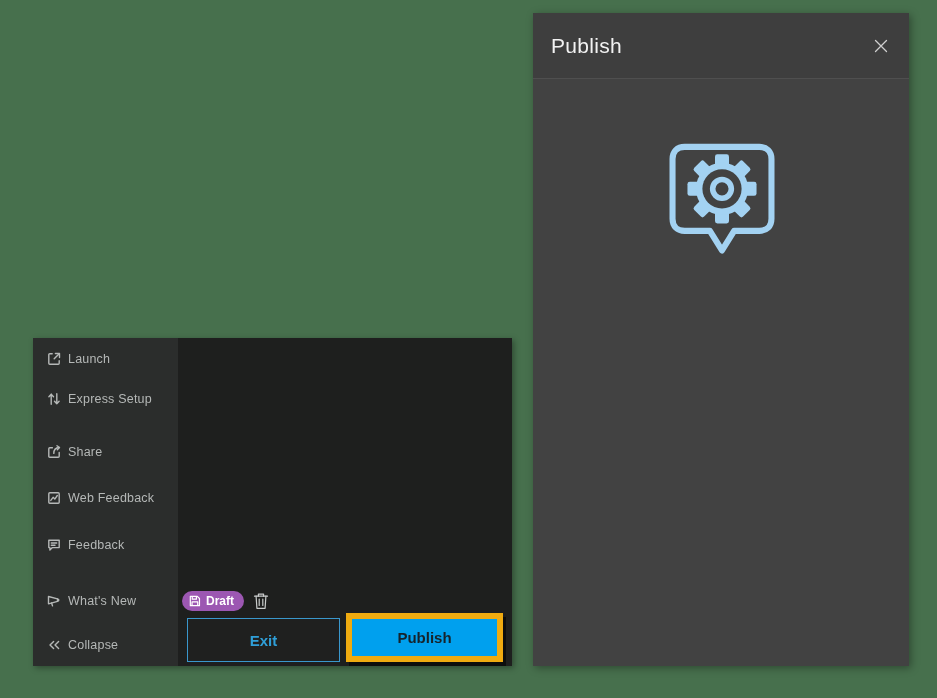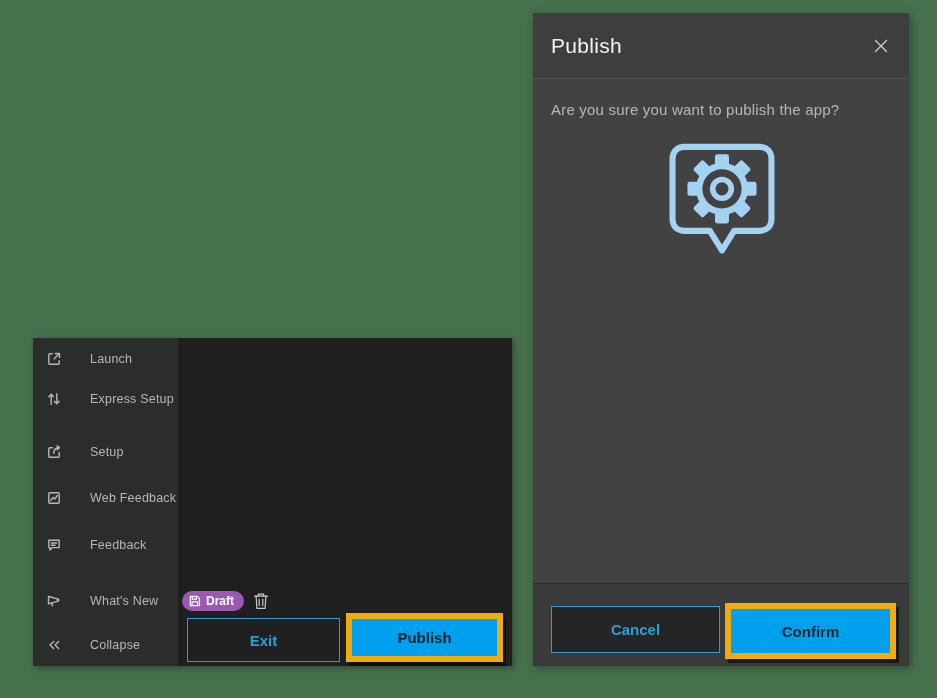--- a/index.html
+++ b/index.html
@@ -4,21 +4,21 @@
 <style>
   html,body{margin:0;padding:0;}
   body{font-family:"Liberation Sans",sans-serif;background:#47704d;}
   .stage{position:relative;width:937px;height:698px;background:var(--background-green,#47704d);overflow:hidden;}
 
   
   .left-panel{position:absolute;left:33px;top:338px;width:479px;height:328px;box-shadow:2px 2px 6px rgba(0,0,0,.35);}
   .sidebar{position:absolute;left:0;top:0;width:145px;height:100%;background:var(--sidebar-bg,#2b2d2c);}
   .content{position:absolute;left:145px;top:0;right:0;bottom:0;background:var(--content-bg,#1e1f1e);}
 
-  .side-item{position:absolute;left:12px;right:2px;height:22px;display:flex;align-items:center;gap:27px;
+  .side-item{position:absolute;left:12px;right:2px;height:22px;display:flex;align-items:center;gap:5px;
     color:var(--text-muted,#b5b8b7);font-size:12.5px;letter-spacing:.2px;cursor:pointer;white-space:nowrap;}
   .side-item svg{flex:0 0 auto;}
 
   .draft-row{position:absolute;left:4px;top:253px;display:flex;align-items:center;gap:9px;}
   .draft-badge{height:20px;padding:0 10px 0 7px;border-radius:10px;background:var(--draft-purple,#9c57b2);
     color:#fff;font-size:12px;font-weight:bold;display:inline-flex;align-items:center;gap:5px;cursor:pointer;}
   .trash-btn{background:none;border:none;padding:0;cursor:pointer;display:flex;align-items:center;}
 
   button{font-family:"Liberation Sans",sans-serif;}
   .outline-btn{background:#222322;border:1.5px solid #3a97cc;color:var(--link-blue,#2f9fd8);
@@ -70,21 +70,21 @@
         </svg>
         <span>Express Setup</span>
       </div>
 
       <div class="side-item" style="top:103px">
         <svg width="18" height="18" viewBox="0 0 18 18" fill="none" stroke="#b5b8b7" stroke-width="1.4" stroke-linecap="round" stroke-linejoin="round">
           <path d="M14.2 9.5 V13.2 C14.2 13.8 13.8 14.2 13.2 14.2 H4.8 C4.2 14.2 3.8 13.8 3.8 13.2 V5.8 C3.8 5.2 4.2 4.8 4.8 4.8 H7.4"></path>
           <path d="M8.8 10.4 C8.8 6.9 10.6 4.7 14.1 4.5"></path>
           <path d="M12 2.7 L14.5 4.5 L12.3 6.7"></path>
         </svg>
-        <span>Setup</span>
+        <span>Share</span>
       </div>
 
       <div class="side-item" style="top:149px">
         <svg width="18" height="18" viewBox="0 0 18 18" fill="none" stroke="#b5b8b7" stroke-width="1.4" stroke-linecap="round" stroke-linejoin="round">
           <rect x="3.8" y="3.8" width="10.4" height="10.4" rx="1"></rect>
           <path d="M5.8 11.4 L8.1 8.3 L9.8 10.1 L12.3 6.5"></path>
         </svg>
         <span>Web Feedback</span>
       </div>
 
@@ -145,42 +145,35 @@
   <div class="dialog">
     <div class="dialog-header">
       <span class="dialog-title">Publish</span>
       <button class="close-btn">
         <svg width="16" height="16" viewBox="0 0 16 16" fill="none" stroke="#cfcfcf" stroke-width="1.3" stroke-linecap="round">
           <path d="M2.5 2.5 L13.5 13.5 M13.5 2.5 L2.5 13.5"></path>
         </svg>
       </button>
     </div>
 
-    <div class="dialog-message">Are you sure you want to publish the app?</div>
 
     <svg class="bubble-icon" width="112" height="122" viewBox="0 0 120 130" fill="none">
       <path d="M20 7 H100 C108 7 113 12 113 20 V84 C113 92 108 97 100 97 H73 L60 118 L47 97 H20 C12 97 7 92 7 84 V20 C7 12 12 7 20 7 Z" stroke="#a3d2f2" stroke-width="6.5" stroke-linejoin="round"></path>
       <g transform="translate(60,52)">
         <g fill="#a3d2f2">
           <rect x="-7.5" y="-37" width="15" height="15" rx="2.5"></rect>
           <rect x="-7.5" y="-37" width="15" height="15" rx="2.5" transform="rotate(45)"></rect>
           <rect x="-7.5" y="-37" width="15" height="15" rx="2.5" transform="rotate(90)"></rect>
           <rect x="-7.5" y="-37" width="15" height="15" rx="2.5" transform="rotate(135)"></rect>
           <rect x="-7.5" y="-37" width="15" height="15" rx="2.5" transform="rotate(180)"></rect>
           <rect x="-7.5" y="-37" width="15" height="15" rx="2.5" transform="rotate(225)"></rect>
           <rect x="-7.5" y="-37" width="15" height="15" rx="2.5" transform="rotate(270)"></rect>
           <rect x="-7.5" y="-37" width="15" height="15" rx="2.5" transform="rotate(315)"></rect>
         </g>
         <circle r="28" fill="#a3d2f2"></circle>
         <circle r="21" fill="#424242"></circle>
         <circle r="10" fill="none" stroke="#a3d2f2" stroke-width="6"></circle>
       </g>
     </svg>
 
-    <div class="dialog-footer">
-      <button class="outline-btn cancel-btn">Cancel</button>
-      <div class="highlight-wrap confirm-wrap">
-        <button class="solid-btn confirm-btn">Confirm</button>
-      </div>
-    </div>
   </div>
 
 </div>
 
 </body></html>

